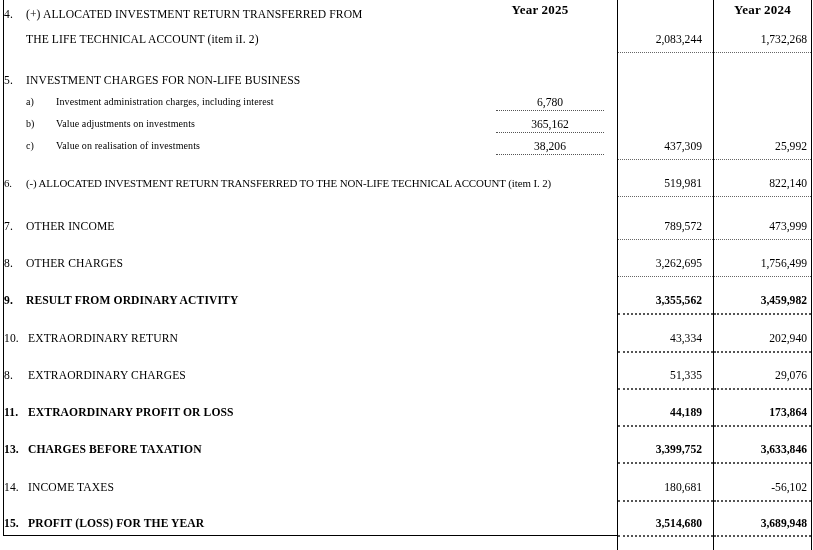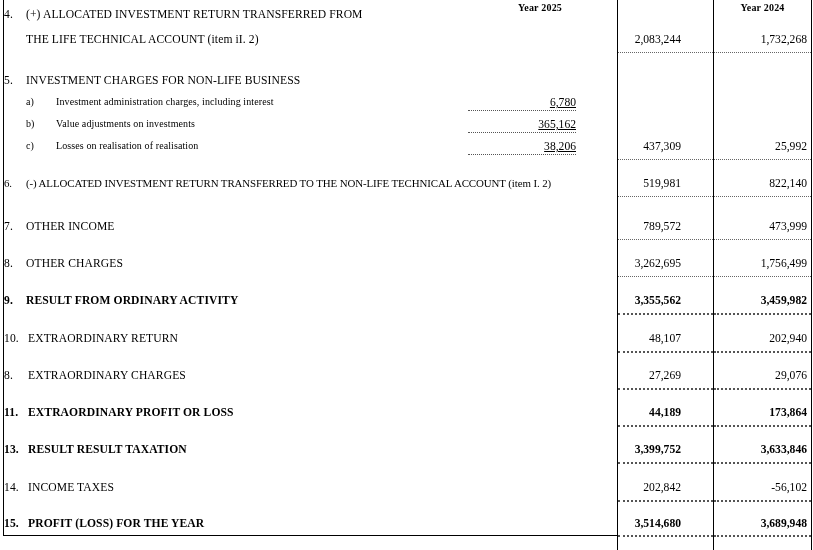--- a/index.html
+++ b/index.html
@@ -40,21 +40,21 @@
     top: 535px;
     width: 615px;
     height: 1px;
     background: #000000;
   }
 
   
   .yearhead {
     position: absolute;
     top: 2px;
-    font-size: 10px;
+    font-size: 13px;
     font-weight: bold;
     letter-spacing: 0.2px;
     text-align: center;
   }
   .yearhead.y2025 { left: 470px; width: 140px; }
   .yearhead.y2024 { left: 714px; width: 97px; }
 
   
   .row {
     position: absolute;
@@ -71,47 +71,46 @@
     letter-spacing: 0.1px;
   }
   .label.small { font-size: 10px; }
   .label.tight { font-size: 10.9px; letter-spacing: -0.1px; }
   .num {
     position: absolute;
     font-size: 11.6px;
     text-align: right;
     white-space: nowrap;
   }
-  .num.c1 { left: 584px; width: 93px; }
+  .num.c1 { left: 605px; width: 93px; }
   .num.c2 { left: 710px; width: 93px; font-family: Liberation Serif, serif; }
   .bold { font-weight: bold; }
 
   
   .idx {
     display: inline-block;
     width: 22px;
   }
   .idx.wide { width: 24px; }
   .sub-letter {
     display: inline-block;
     width: 30px;
     padding-left: 22px;
   }
 
   
   .subnum {
     position: absolute;
     font-size: 11.6px;
-    text-align: right;
+    text-align: center;
     white-space: nowrap;
     width: 108px;
-    left: 464px;
+    left: 492px;
     padding-bottom: 1px;
     border-bottom: 1px dotted #555555;
-    text-decoration: underline;
   }
 
   
   .sep {
     position: absolute;
     height: 0;
     border-top: 1px dotted #666666;
   }
   .sep.a { left: 618px; width: 95px; }
   .sep.b { left: 714px; width: 97px; }
@@ -161,21 +160,21 @@
 
   <div class="row" style="top:118px">
     <div class="label small">
       <span class="sub-letter">b)</span><span>Value adjustments on investments</span>
     </div>
     <div class="subnum">365,162</div>
   </div>
 
   <div class="row" style="top:140px">
     <div class="label small">
-      <span class="sub-letter">c)</span><span>Losses on realisation of realisation</span>
+      <span class="sub-letter">c)</span><span>Value on realisation of investments</span>
     </div>
     <div class="subnum">38,206</div>
     <div class="num c1">437,309</div>
     <div class="num c2">25,992</div>
   </div>
   <div class="sep a" style="top:159px"></div>
   <div class="sep b" style="top:159px"></div>
 
   <div class="row" style="top:177px">
     <div class="label tight">
@@ -214,61 +213,61 @@
     <div class="num c1 bold">3,355,562</div>
     <div class="num c2 bold">3,459,982</div>
   </div>
   <div class="sep a strong" style="top:313px"></div>
   <div class="sep b strong" style="top:313px"></div>
 
   <div class="row" style="top:332px">
     <div class="label">
       <span class="idx wide">10.</span><span>EXTRAORDINARY RETURN</span>
     </div>
-    <div class="num c1">48,107</div>
+    <div class="num c1">43,334</div>
     <div class="num c2">202,940</div>
   </div>
   <div class="sep a strong" style="top:351px"></div>
   <div class="sep b strong" style="top:351px"></div>
 
   <div class="row" style="top:369px">
     <div class="label">
       <span class="idx wide">8.</span><span>EXTRAORDINARY CHARGES</span>
     </div>
-    <div class="num c1">27,269</div>
+    <div class="num c1">51,335</div>
     <div class="num c2">29,076</div>
   </div>
   <div class="sep a strong" style="top:388px"></div>
   <div class="sep b strong" style="top:388px"></div>
 
   <div class="row" style="top:406px">
     <div class="label bold">
       <span class="idx wide">11.</span><span>EXTRAORDINARY PROFIT OR LOSS</span>
     </div>
     <div class="num c1 bold">44,189</div>
     <div class="num c2 bold">173,864</div>
   </div>
   <div class="sep a strong" style="top:425px"></div>
   <div class="sep b strong" style="top:425px"></div>
 
   <div class="row" style="top:443px">
     <div class="label bold">
-      <span class="idx wide">13.</span><span>RESULT RESULT TAXATION</span>
+      <span class="idx wide">13.</span><span>CHARGES BEFORE TAXATION</span>
     </div>
     <div class="num c1 bold">3,399,752</div>
     <div class="num c2 bold">3,633,846</div>
   </div>
   <div class="sep a strong" style="top:462px"></div>
   <div class="sep b strong" style="top:462px"></div>
 
   <div class="row" style="top:481px">
     <div class="label">
       <span class="idx wide">14.</span><span>INCOME TAXES</span>
     </div>
-    <div class="num c1">202,842</div>
+    <div class="num c1">180,681</div>
     <div class="num c2">-56,102</div>
   </div>
   <div class="sep a strong" style="top:500px"></div>
   <div class="sep b strong" style="top:500px"></div>
 
   <div class="row" style="top:517px">
     <div class="label bold">
       <span class="idx wide">15.</span><span>PROFIT (LOSS) FOR THE YEAR</span>
     </div>
     <div class="num c1 bold">3,514,680</div>

